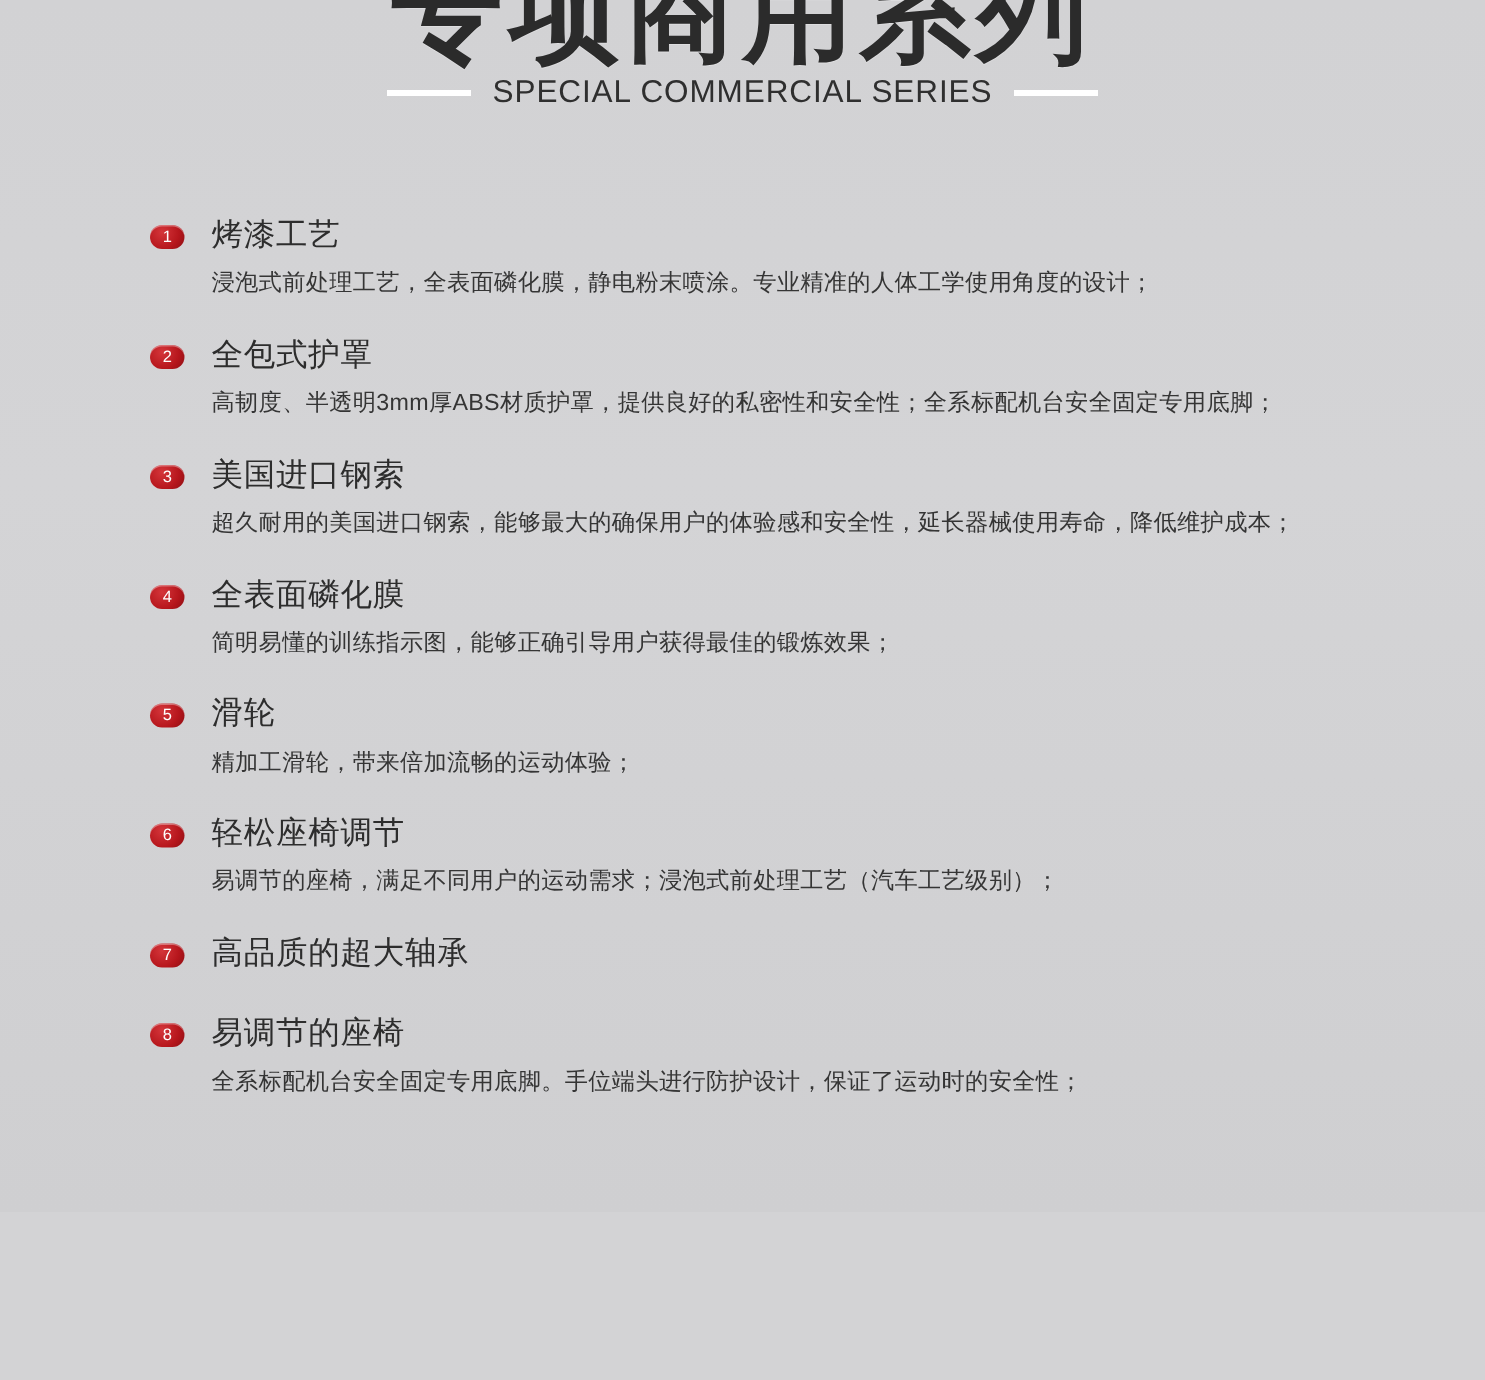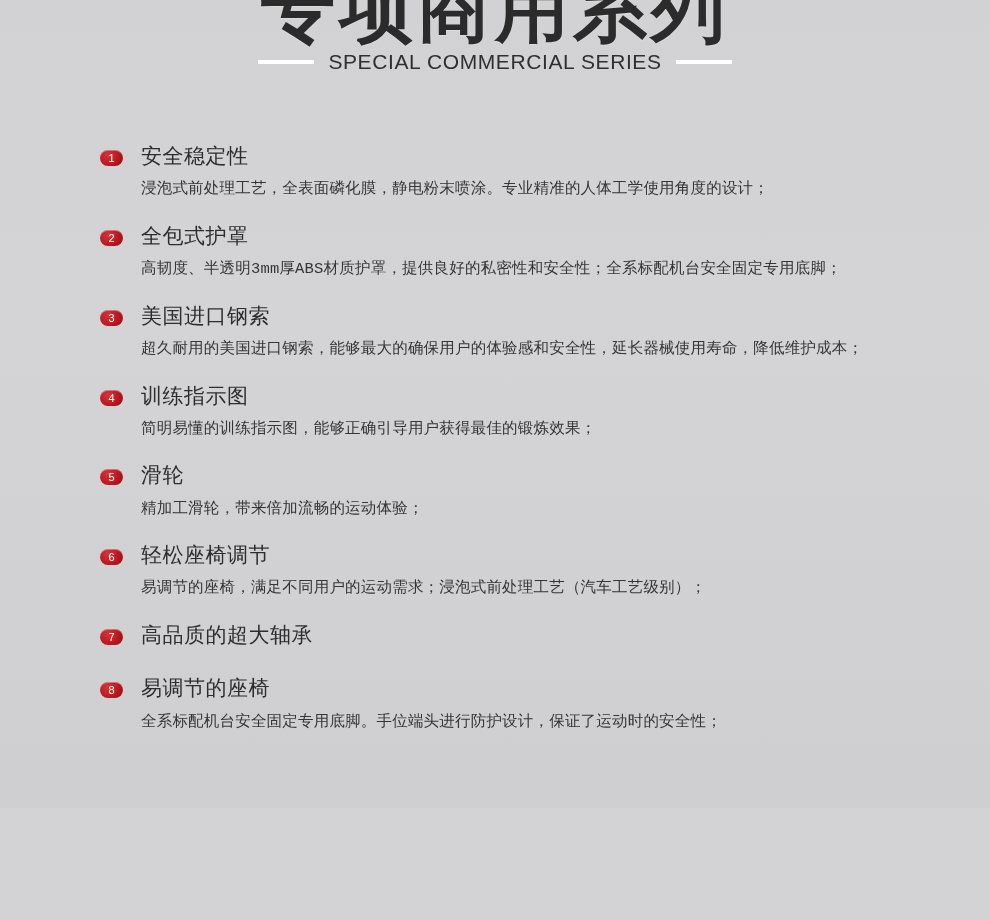--- a/index.html
+++ b/index.html
@@ -94,21 +94,21 @@
   }
   .feature-title {
     font-family: "DejaVu Sans", sans-serif;
     font-size: 21px;
     color: #2d2d2d;
     line-height: 1.2;
     margin: 0 0 7px 0;
     letter-spacing: 0.5px;
   }
   .feature-desc {
-    font-family: Liberation Mono, monospace;
+    font-family: Liberation Sans, sans-serif;
     font-size: 15.5px;
     color: #353535;
     line-height: 1.72;
     margin: 0;
     letter-spacing: 0.2px;
     max-width: 735px;
   }
 </style>
 </head>
 <body>
@@ -121,42 +121,42 @@
       <span class="rule"></span>
       <span class="subtitle-en">SPECIAL COMMERCIAL SERIES</span>
       <span class="rule"></span>
     </div>
   </div>
 
   <ul class="features">
     <li class="feature">
       <span class="badge">1</span>
       <div class="feature-text">
-        <p class="feature-title">安全稳定性</p>
+        <p class="feature-title">烤漆工艺</p>
         <p class="feature-desc">浸泡式前处理工艺，全表面磷化膜，静电粉末喷涂。专业精准的人体工学使用角度的设计；</p>
       </div>
     </li>
     <li class="feature">
       <span class="badge">2</span>
       <div class="feature-text">
         <p class="feature-title">全包式护罩</p>
         <p class="feature-desc">高韧度、半透明3mm厚ABS材质护罩，提供良好的私密性和安全性；全系标配机台安全固定专用底脚；</p>
       </div>
     </li>
     <li class="feature">
       <span class="badge">3</span>
       <div class="feature-text">
         <p class="feature-title">美国进口钢索</p>
         <p class="feature-desc">超久耐用的美国进口钢索，能够最大的确保用户的体验感和安全性，延长器械使用寿命，降低维护成本；</p>
       </div>
     </li>
     <li class="feature">
       <span class="badge">4</span>
       <div class="feature-text">
-        <p class="feature-title">训练指示图</p>
+        <p class="feature-title">全表面磷化膜</p>
         <p class="feature-desc">简明易懂的训练指示图，能够正确引导用户获得最佳的锻炼效果；</p>
       </div>
     </li>
     <li class="feature">
       <span class="badge">5</span>
       <div class="feature-text">
         <p class="feature-title">滑轮</p>
         <p class="feature-desc">精加工滑轮，带来倍加流畅的运动体验；</p>
       </div>
     </li>

